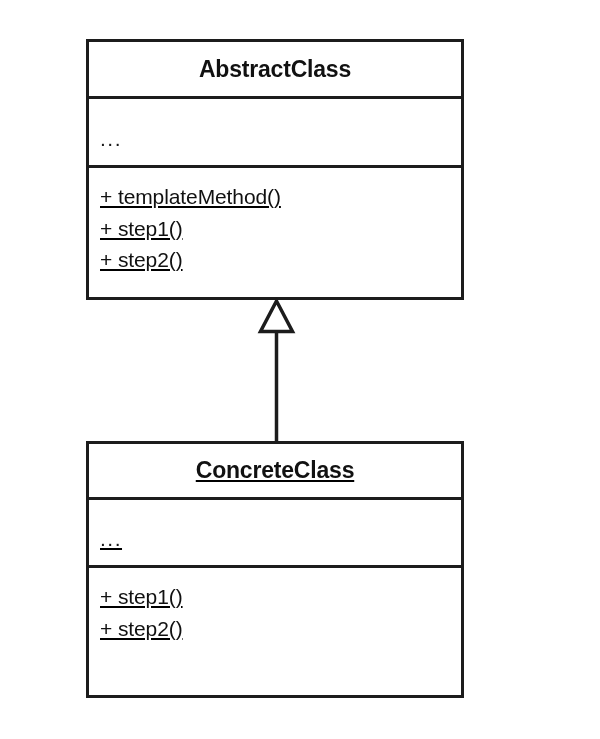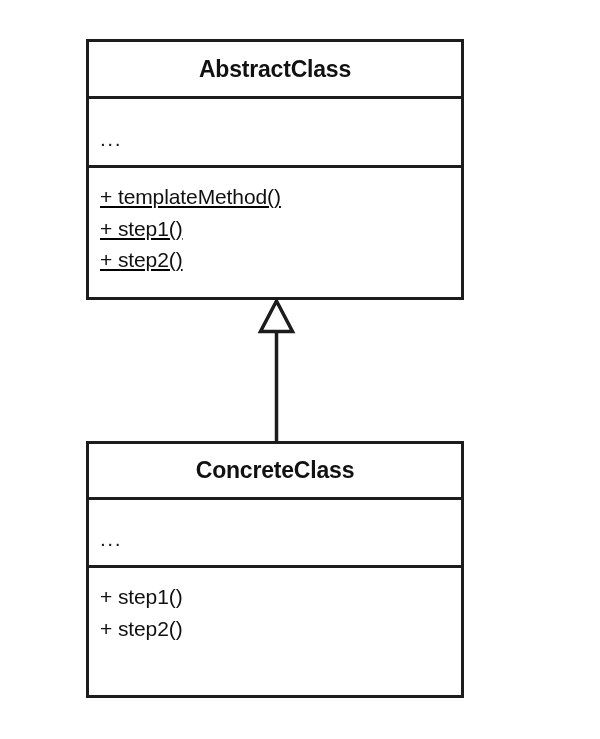--- a/index.html
+++ b/index.html
@@ -33,20 +33,21 @@
     left: 86px;
     top: 39px;
     width: 378px;
     height: 261px;
   }
   .uml-class.concrete-class {
     left: 86px;
     top: 441px;
     width: 378px;
     height: 257px;
+    text-decoration: underline;
   }
 
   
   .compartment {
     box-sizing: border-box;
     position: relative;
     background: #ffffff;
   }
   .compartment.name-compartment {
     display: flex;

